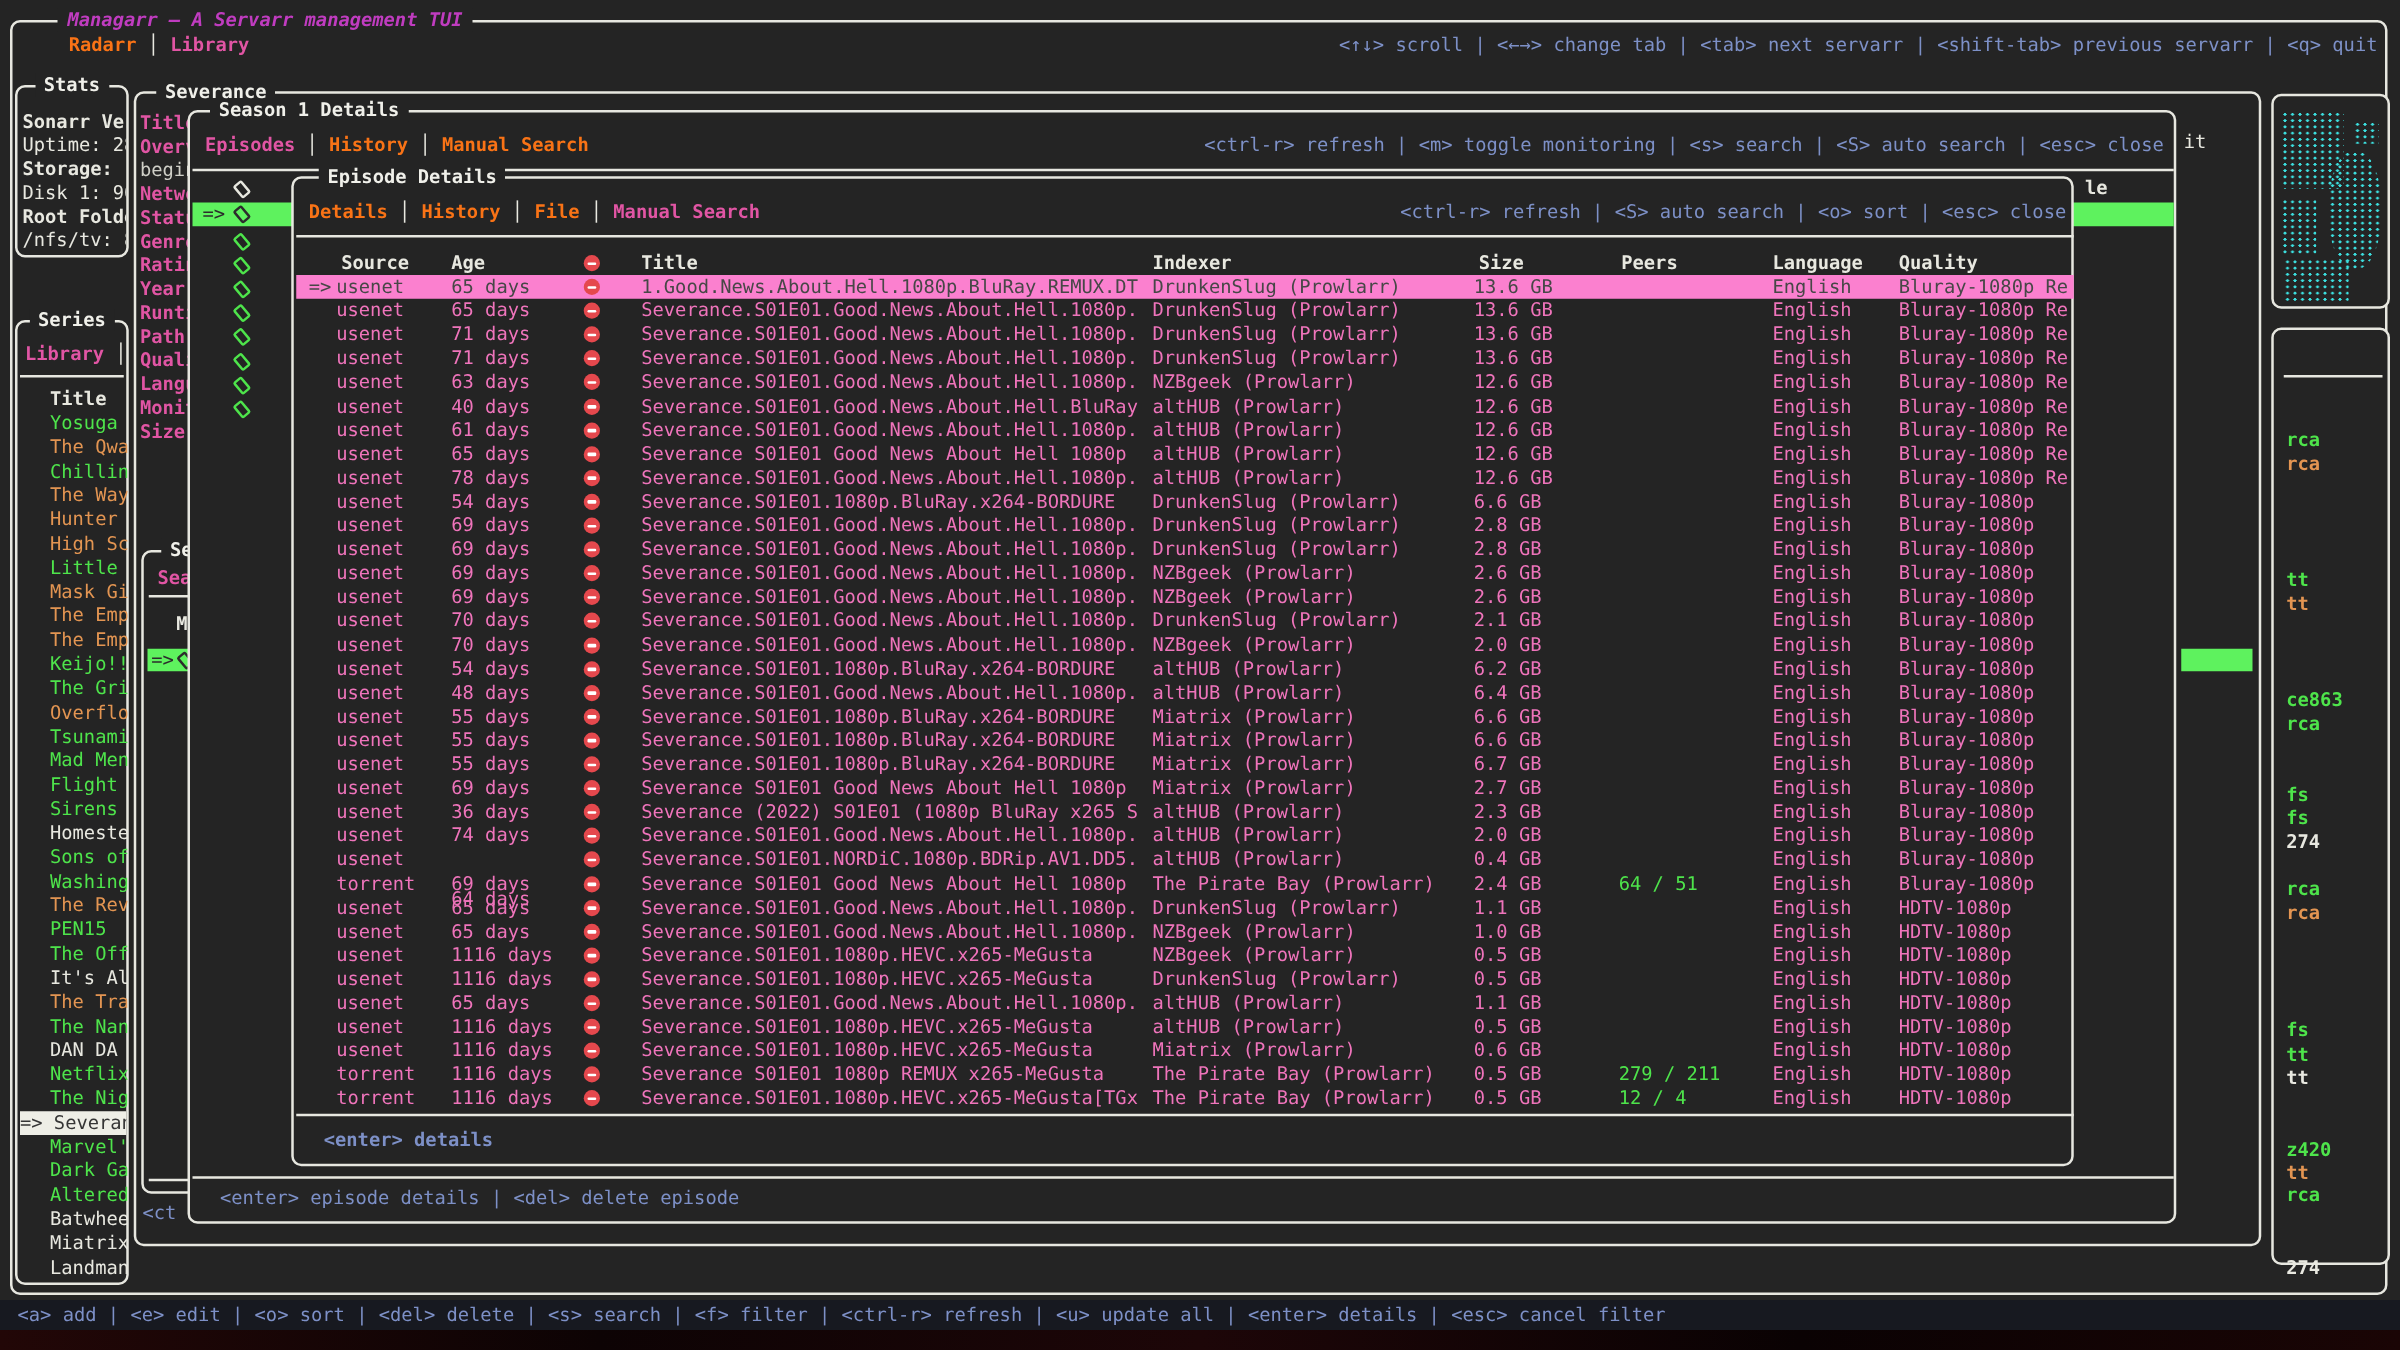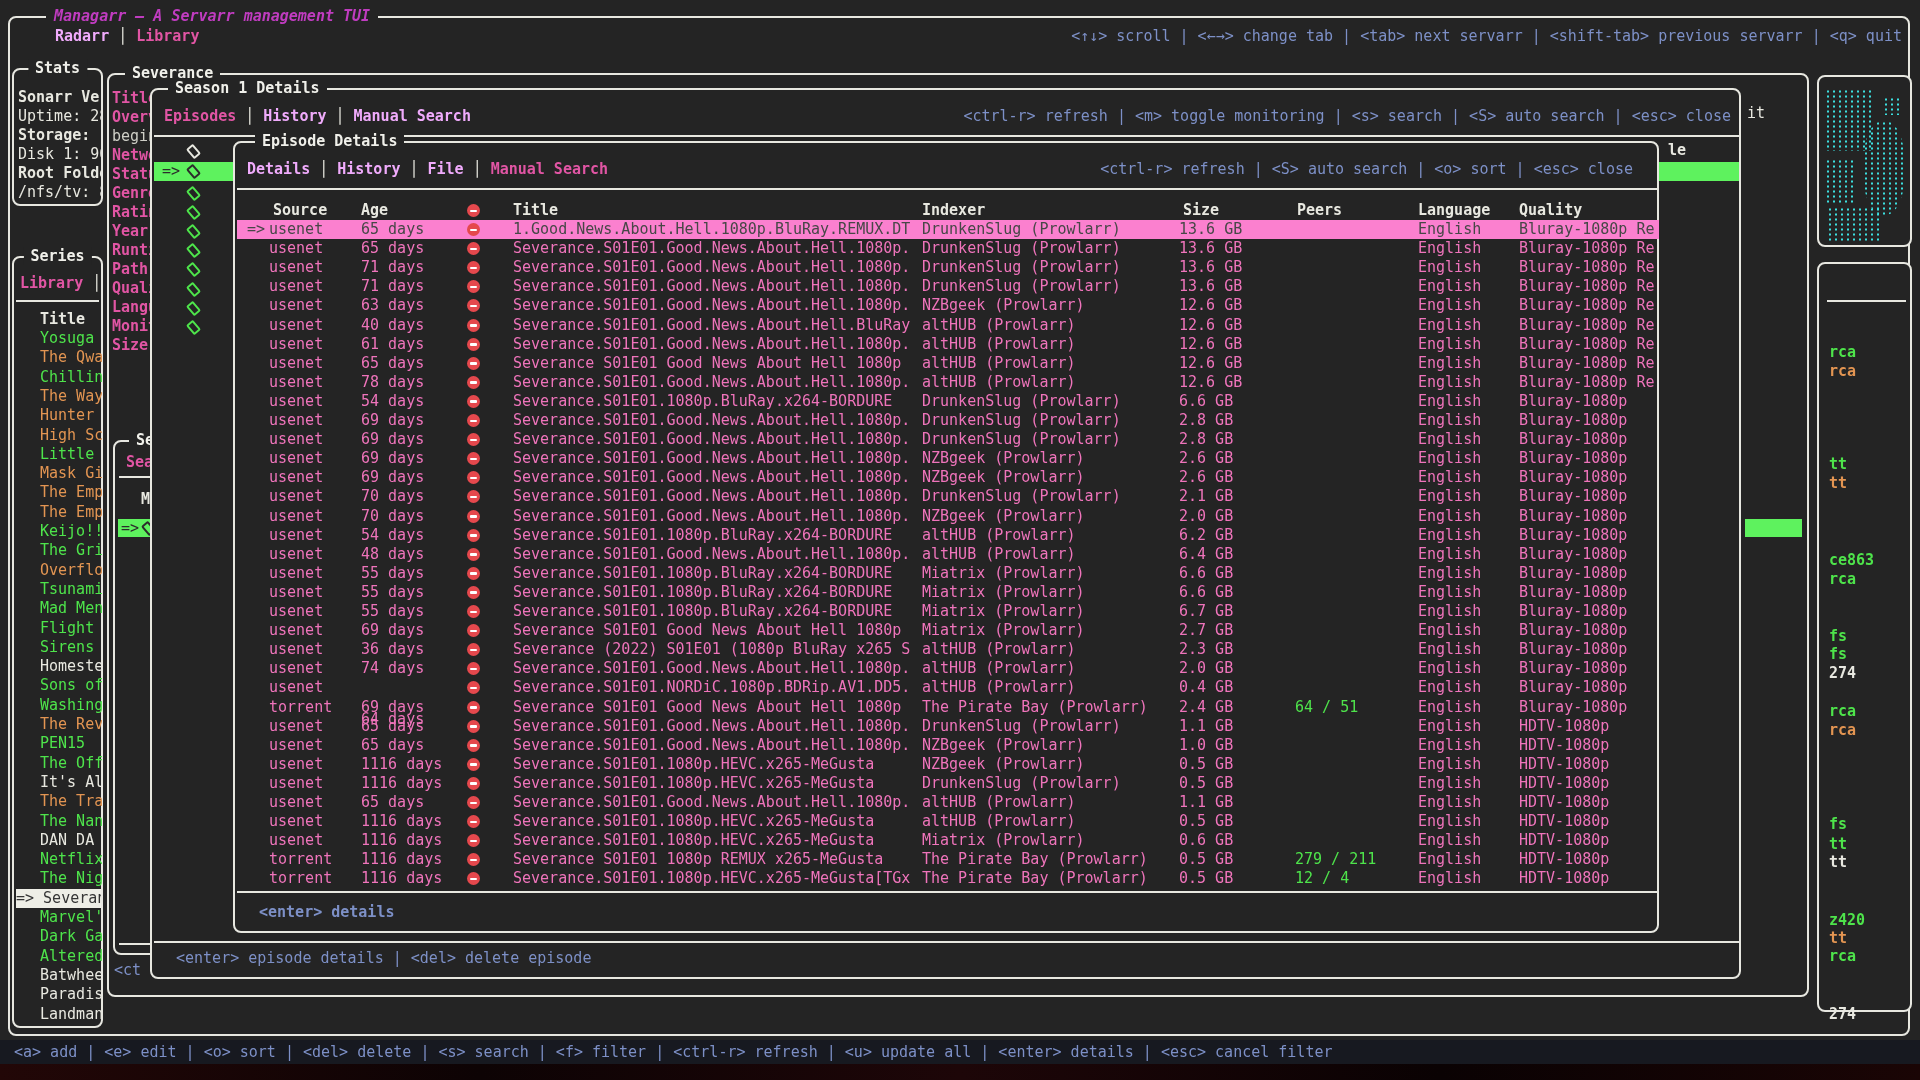--- a/index.html
+++ b/index.html
@@ -17,21 +17,21 @@
   .magenta { color:#e155a4; }
   .brand { color:#c03cc0; }
   .blue { color:#7d90c7; }
   .green { color:#4ee44b; }
   .orange { color:#e39552; }
   .white { color:#e8e8e0; }
   .gray { color:#cfcfc7; }
   .pink { color:#ef74bb; }
   .tabsep { color:#e8e8e0; font-weight:normal; padding:0 9px; }
   .tab-active { color:#e155a4; font-weight:bold; }
-  .tab-idle { color:#f0abfc; font-weight:bold; }
+  .tab-idle { color:#f97316; font-weight:bold; }
   .selrow-green { background:#5ef25e; color:#2c2c2c; }
   .selrow-pink  { background:#fb80cf; color:#474747; }
   .selrow-white { background:#eeeee6; color:#353535; }
   .cell { position:absolute; top:0; height:19px; line-height:19px; white-space:nowrap; }
   .noentry { position:absolute; top:3px; width:13px; height:13px; border-radius:50%; background:#e5484d; }
   .noentry::after { content:""; position:absolute; left:3px; top:5.5px; width:7px; height:2.5px; background:#ffffff; border-radius:1px; }
   .tag { position:absolute; width:9px; height:13px; border:2px solid #4ee44b; border-radius:2px; transform:rotate(-40deg); }
   .tag.white { border-color:#e8e8e0; }
   .tag.dark { border-color:#2c2c2c; }
   .dots { position:absolute; background-image:radial-gradient(#3ce0e0 1.2px, transparent 1.4px); background-size:6px 5px; }
@@ -101,21 +101,21 @@
         <div class="row clip orange" style="left: 26px; top: 534.2px; width: 62px;">The Tra</div>
         <div class="row clip green" style="left: 26px; top: 553.5px; width: 62px;">The Nan</div>
         <div class="row clip white" style="left: 26px; top: 572.8px; width: 62px;">DAN DA</div>
         <div class="row clip green" style="left: 26px; top: 592.1px; width: 62px;">Netflix</div>
         <div class="row clip green" style="left: 26px; top: 611.4px; width: 62px;">The Nig</div>
         <div class="row selrow-white clip" style="left: 2px; top: 630.7px; width: 85px;"><span>=&gt; </span><span>Severan</span></div>
         <div class="row clip green" style="left: 26px; top: 650px; width: 62px;">Marvel'</div>
         <div class="row clip green" style="left: 26px; top: 669.3px; width: 62px;">Dark Ga</div>
         <div class="row clip green" style="left: 26px; top: 688.6px; width: 62px;">Altered</div>
         <div class="row clip white" style="left: 26px; top: 707.9px; width: 62px;">Batwhee</div>
-        <div class="row clip white" style="left: 26px; top: 727.2px; width: 62px;">Paradis</div>
+        <div class="row clip white" style="left: 26px; top: 727.2px; width: 62px;">Miatrix</div>
         <div class="row clip white" style="left: 26px; top: 746.5px; width: 62px;">Landman</div>
       </div>
   </div>
 
   <div class="panel" style="left:107px; top:73px; width:1702px; height:924px;">
     <div class="ptitle" style="left:16px;">Severance</div>
     <div id="severance-labels">
         <div class="row clip magenta bold" style="left: 3px; top: 14px; width: 44px;">Title</div>
         <div class="row clip magenta bold" style="left: 3px; top: 33px; width: 44px;">Overv</div>
         <div class="row clip gray" style="left: 3px; top: 52px; width: 44px;">begin</div>
@@ -200,21 +200,21 @@
         <span class="tag" style="left: 37px; top: 211.6px;"></span>
         <span class="tag" style="left: 37px; top: 230.7px;"></span>
       </div>
     <div class="sep" style="left:2px; top:851px; width:1585px;"></div>
     <div class="keybinds row" style="left:24px; top:859px;">&lt;enter&gt; episode details | &lt;del&gt; delete episode</div>
   </div>
 
   <div class="panel" style="left:233px; top:141px; width:1426px; height:792px;">
     <div class="ptitle" style="left:20px;">Episode Details</div>
     <div class="row" id="episode-tabs" style="left:12px; top:17px;"><span class="tab-idle">Details</span><span class="tabsep">│</span><span class="tab-idle">History</span><span class="tabsep">│</span><span class="tab-idle">File</span><span class="tabsep">│</span><span class="tab-active">Manual Search</span></div>
-    <div class="keybinds row" style="right:24px; top:17px;text-align:right;">&lt;ctrl-r&gt; refresh | &lt;S&gt; auto search | &lt;o&gt; sort | &lt;esc&gt; close</div>
+    <div class="keybinds row" style="right:4px; top:17px;text-align:right;">&lt;ctrl-r&gt; refresh | &lt;S&gt; auto search | &lt;o&gt; sort | &lt;esc&gt; close</div>
     <div class="sep" style="left:2px; top:45px; width:1422px;"></div>
     <div id="release-table-header">
         <div class="row bold" style="left: 2px; top: 58px; width: 1422px;">
           <span class="cell" style="left: 36px;">Source</span>
           <span class="cell" style="left: 124px;">Age</span>
           <span class="cell" style="left: 276px;">Title</span>
           <span class="cell" style="left: 685px;">Indexer</span>
           <span class="cell" style="left: 946px;">Size</span>
           <span class="cell" style="left: 1060px;">Peers</span>
           <span class="cell" style="left: 1181px;">Language</span>

